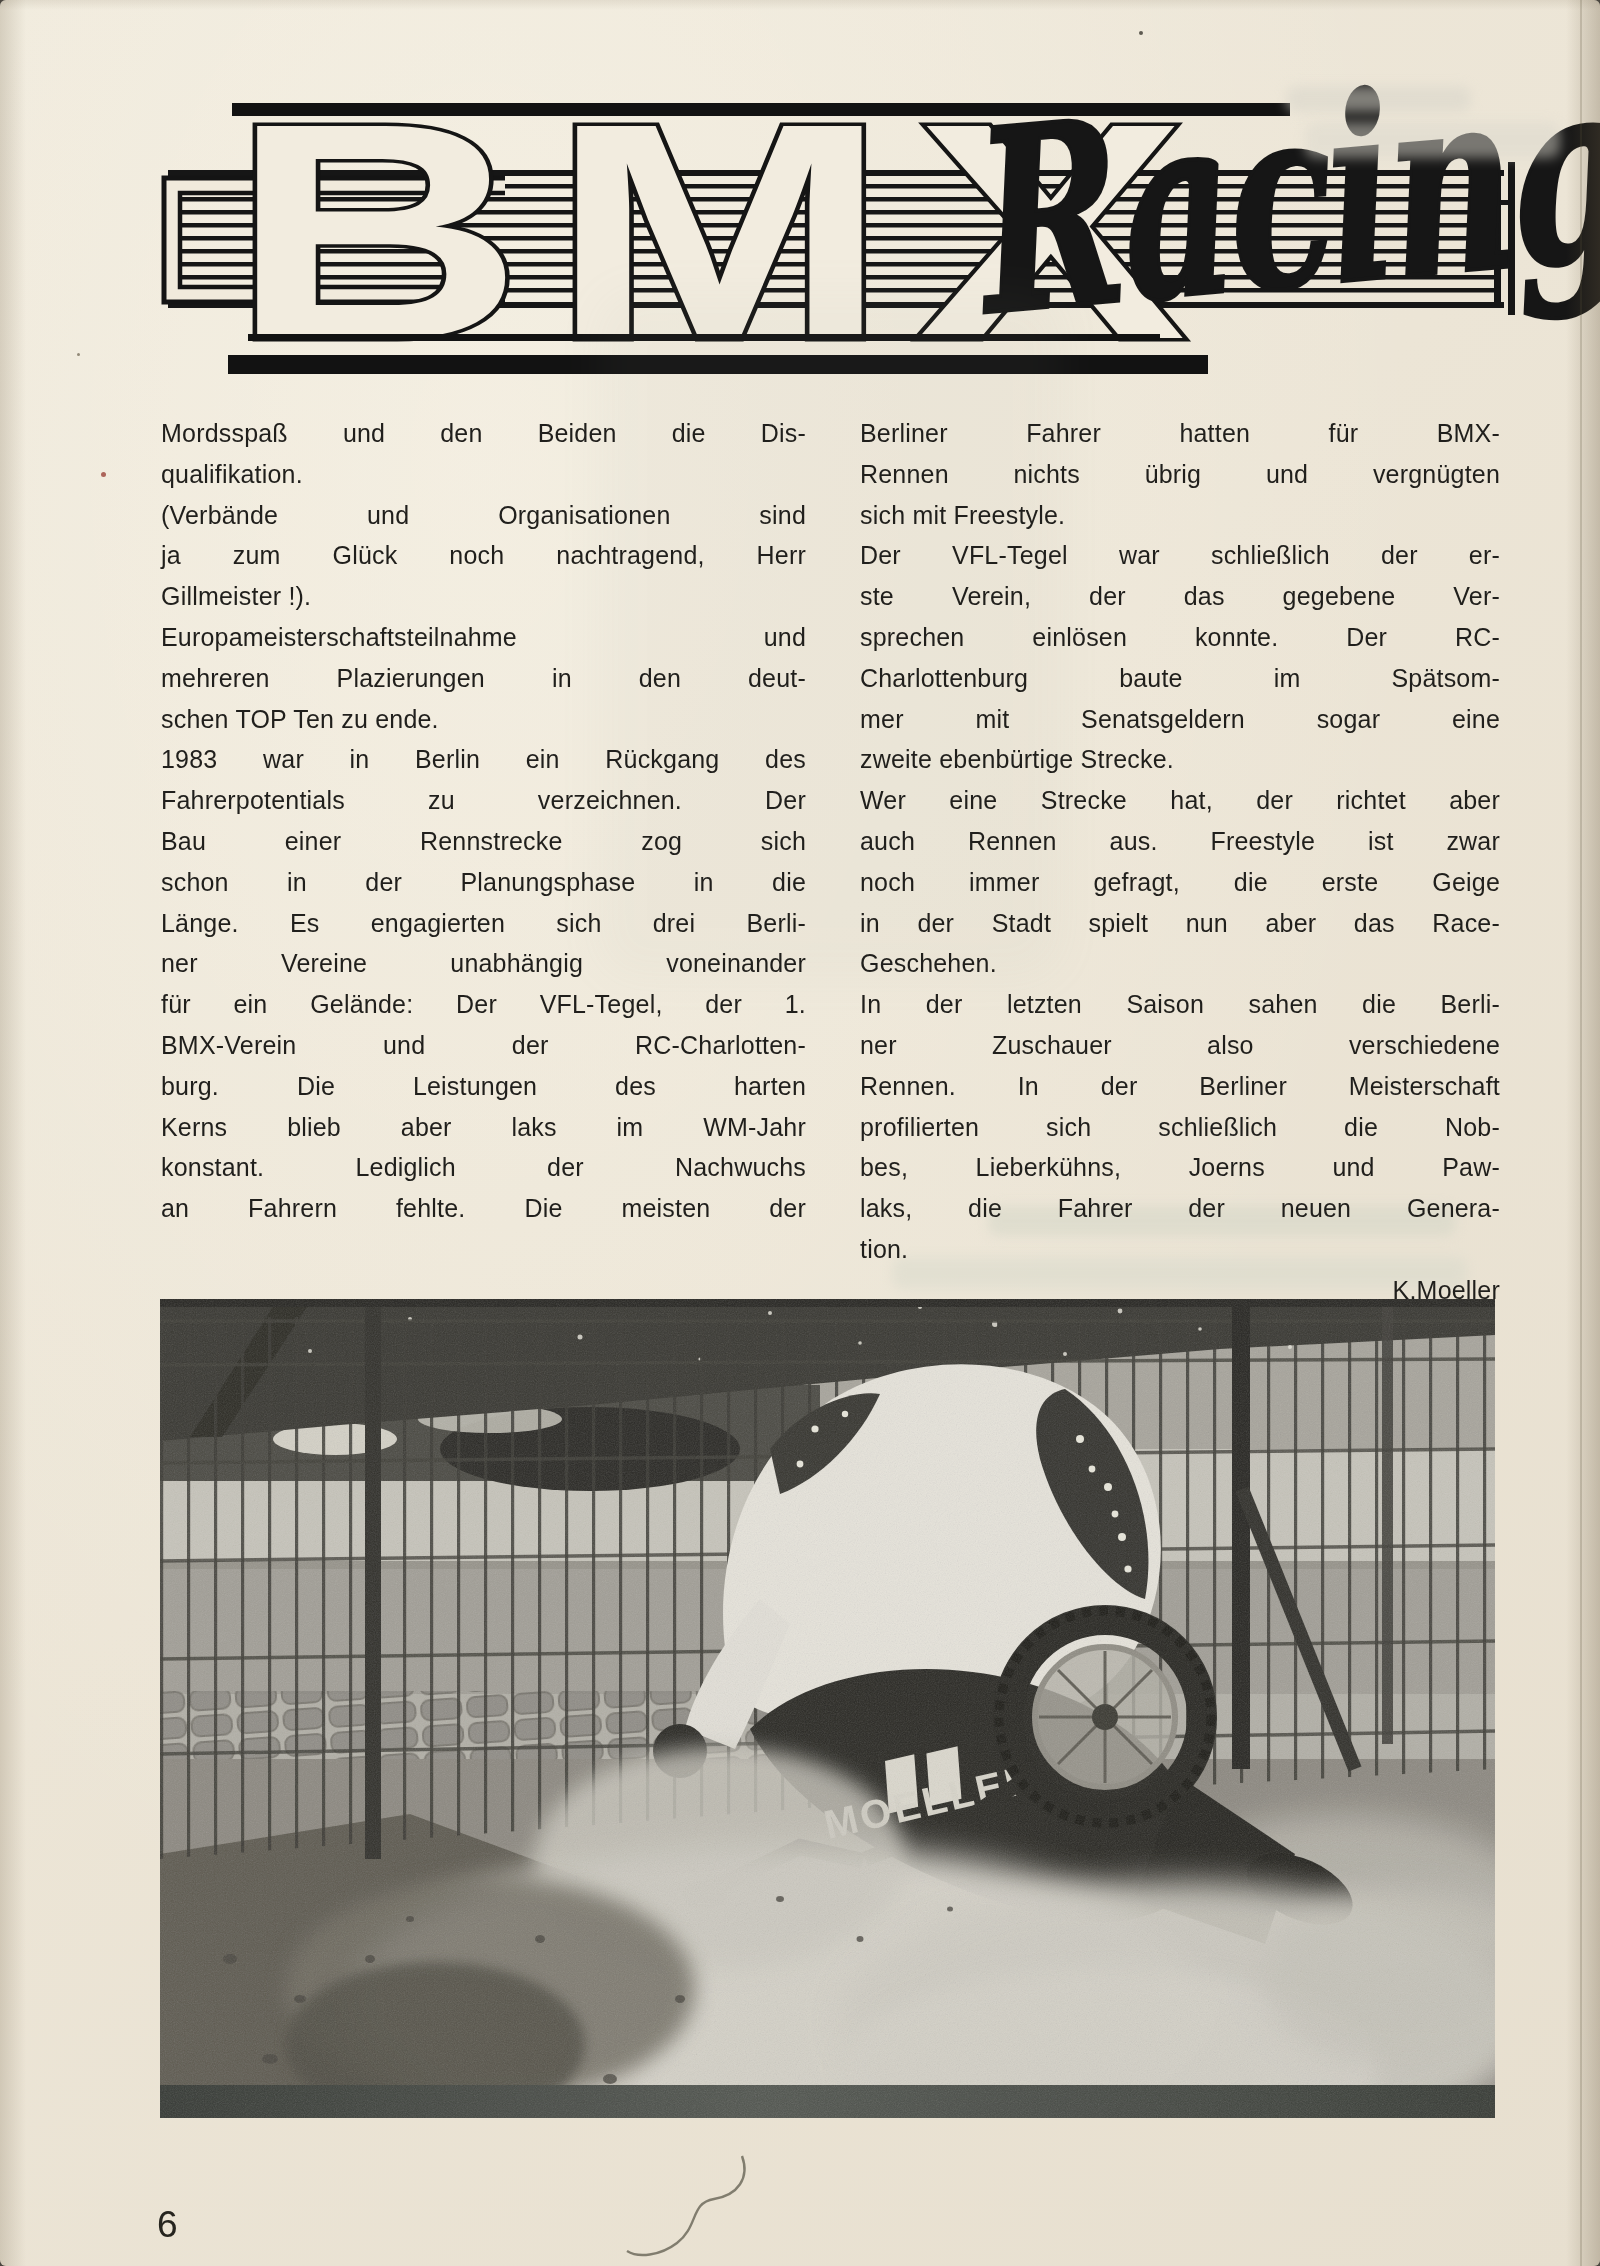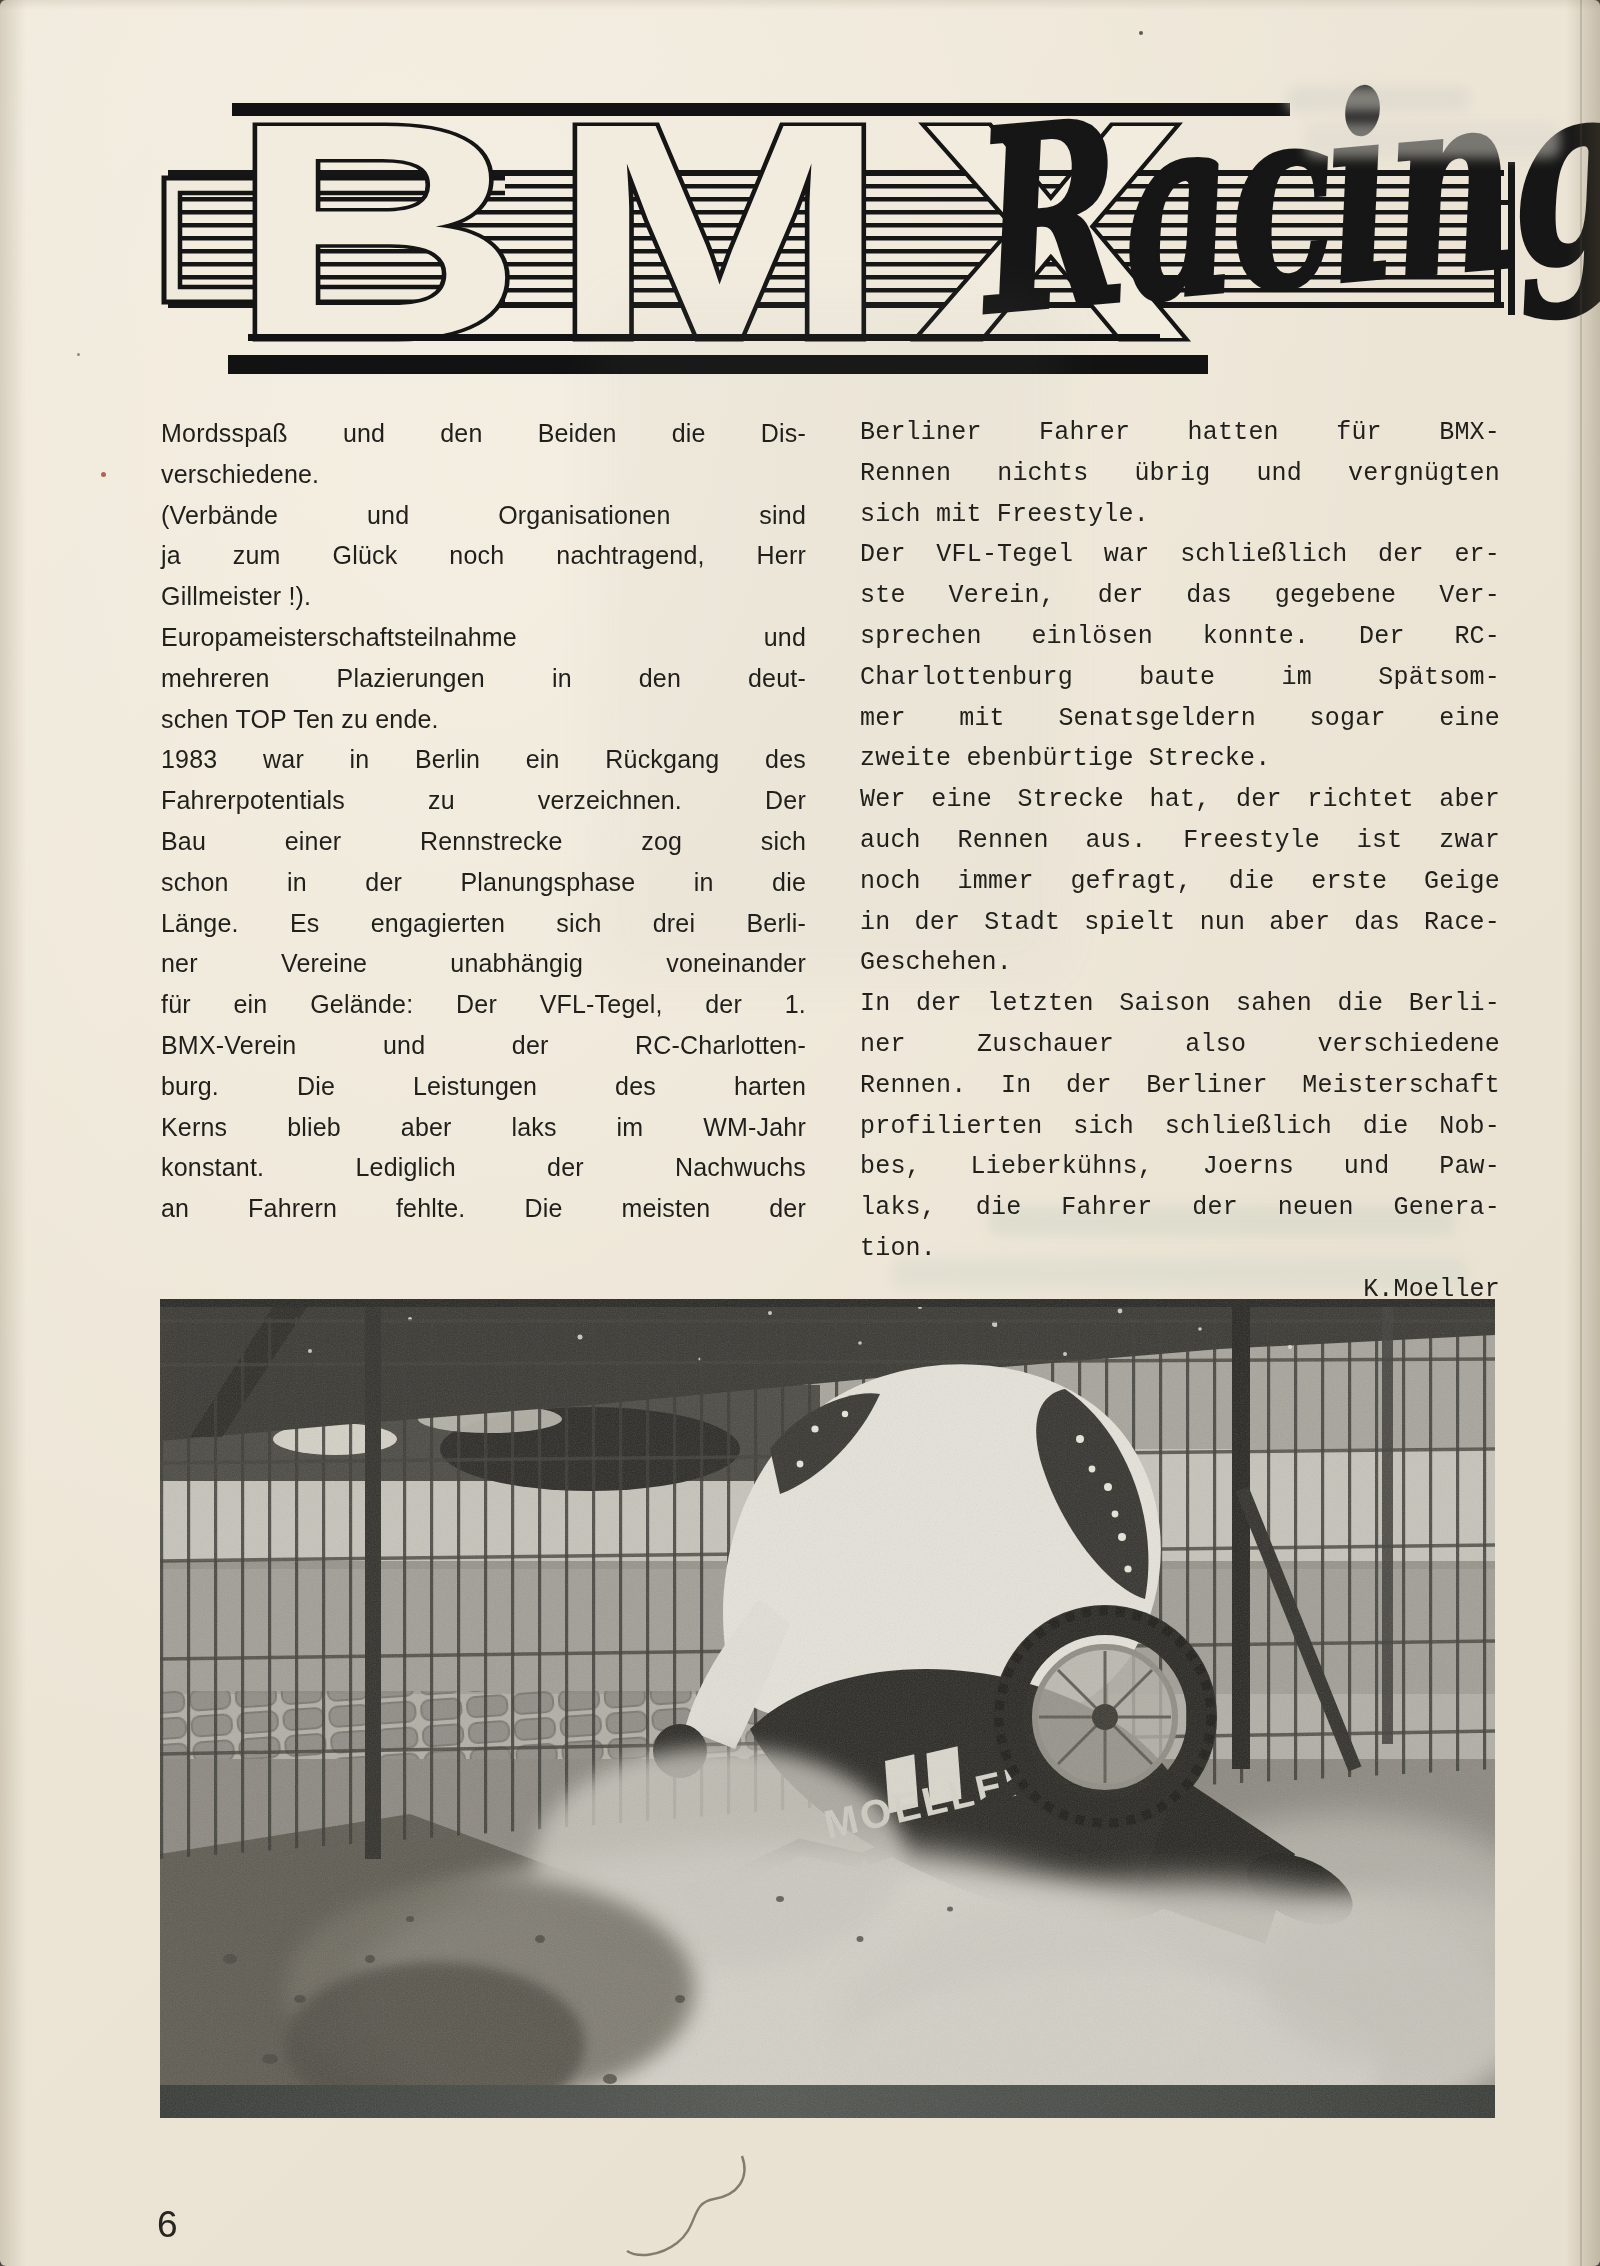--- a/index.html
+++ b/index.html
@@ -8,21 +8,21 @@
     background:
       radial-gradient(ellipse at 30% 20%, rgba(255,252,242,.35), rgba(255,252,242,0) 60%),
       linear-gradient(135deg,#efe9db 0%,#ece5d6 45%,#e7dfcf 100%);
     font-family:"Liberation Sans", sans-serif;
     border-radius:6px;
   }
   .logo-svg{position:absolute;left:0;top:0;}
   .col{position:absolute;top:413px;width:645px;font-size:25px;line-height:40.8px;
        color:#201f1c;letter-spacing:.2px;}
   .col-left{left:161px;}
-  .col-right{left:860px;width:640px;font-family:Liberation Mono, monospace;}
+  .col-right{left:860px;width:640px;}
   .ln{text-align:justify;text-align-last:justify;}
   .ln.l{text-align:left;text-align-last:left;}
   .ln.r{text-align-last:right;}
   .pagenum{position:absolute;left:157px;top:2204px;font-size:37px;color:#26251f;}
   .photo-svg{position:absolute;left:160px;top:1299px;}
   .mark-svg{position:absolute;left:600px;top:2140px;}
   .ghost{position:absolute;border-radius:10px;filter:blur(6px);}
   .ghost-big{filter:blur(22px);border-radius:40px;}
   .edge{position:absolute;top:0;height:100%;}
   .edge-left{left:0;width:26px;background:linear-gradient(90deg,rgba(115,100,75,.22),rgba(115,100,75,0));}
@@ -69,21 +69,21 @@
   </svg>
 
   <div class="ghost" style="left:1286px;top:86px;width:185px;height:26px;background:#d8d5ca;opacity:.55;"></div>
   <div class="ghost" style="left:1305px;top:122px;width:255px;height:36px;background:#dbd8cd;opacity:.5;"></div>
   <div class="ghost ghost-big" style="left:595px;top:290px;width:470px;height:690px;background:#9aa092;opacity:.05;"></div>
   <div class="ghost" style="left:988px;top:1206px;width:468px;height:30px;background:#d2d5c6;opacity:.5;"></div>
   <div class="ghost" style="left:892px;top:1257px;width:575px;height:32px;background:#d5d8ca;opacity:.45;"></div>
 
   <div class="col col-left">
       <div class="ln j">Mordsspaß und den Beiden die Dis-</div>
-      <div class="ln l">verschiedene.</div>
+      <div class="ln l">qualifikation.</div>
       <div class="ln j">(Verbände und Organisationen sind</div>
       <div class="ln j">ja zum Glück noch nachtragend, Herr</div>
       <div class="ln l">Gillmeister !).</div>
       <div class="ln j">Europameisterschaftsteilnahme und</div>
       <div class="ln j">mehreren Plazierungen in den deut-</div>
       <div class="ln l">schen TOP Ten zu ende.</div>
       <div class="ln j">1983 war in Berlin ein Rückgang des</div>
       <div class="ln j">Fahrerpotentials zu verzeichnen. Der</div>
       <div class="ln j">Bau einer Rennstrecke zog sich</div>
       <div class="ln j">schon in der Planungsphase in die</div>

